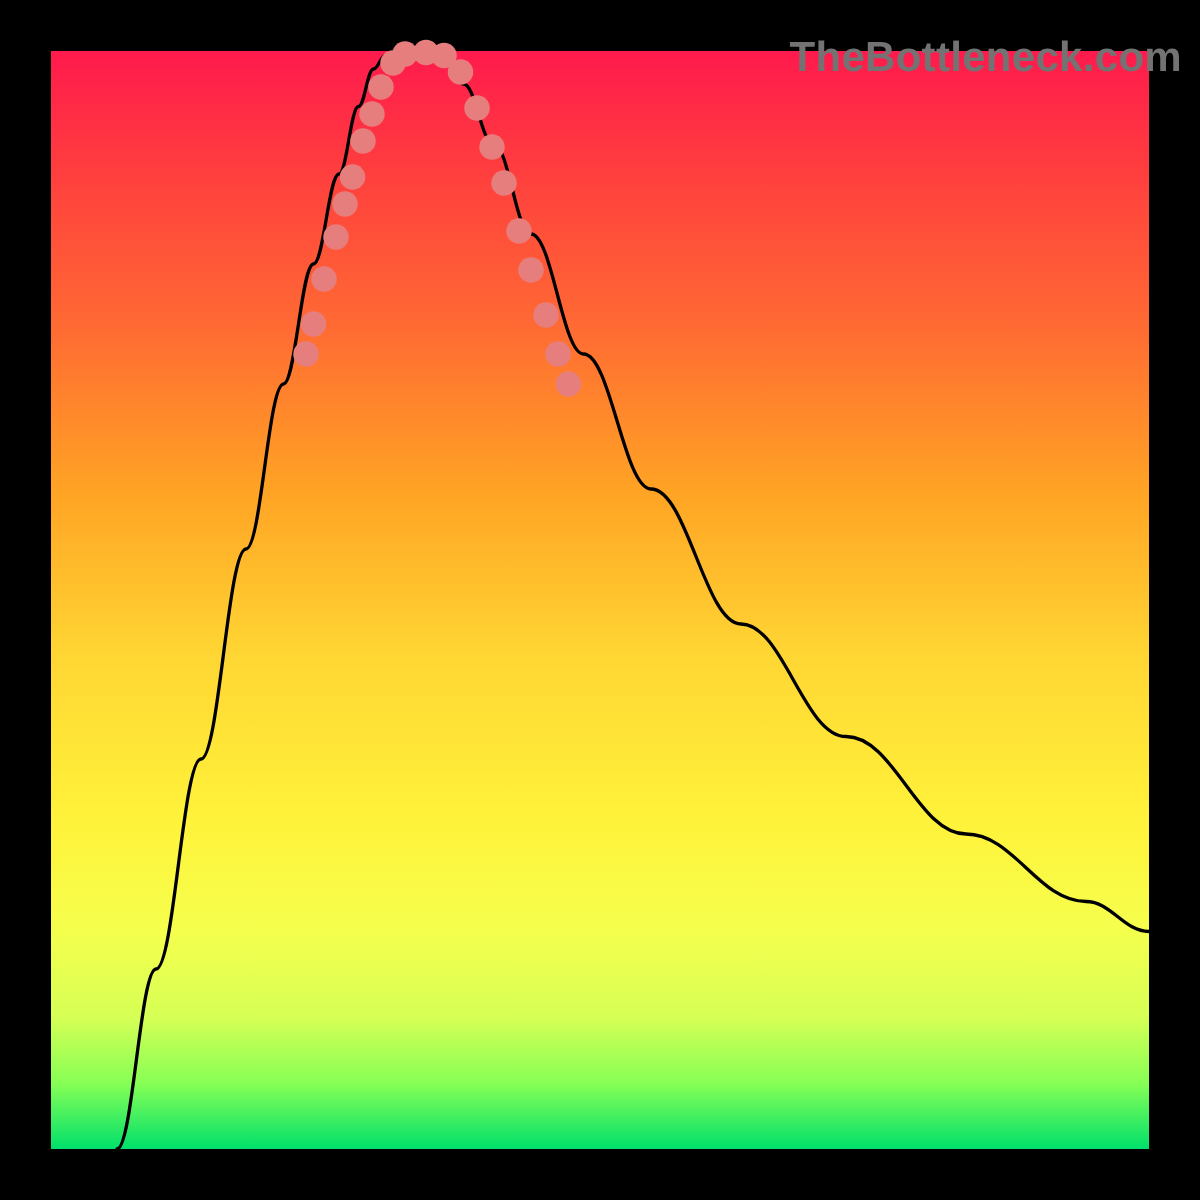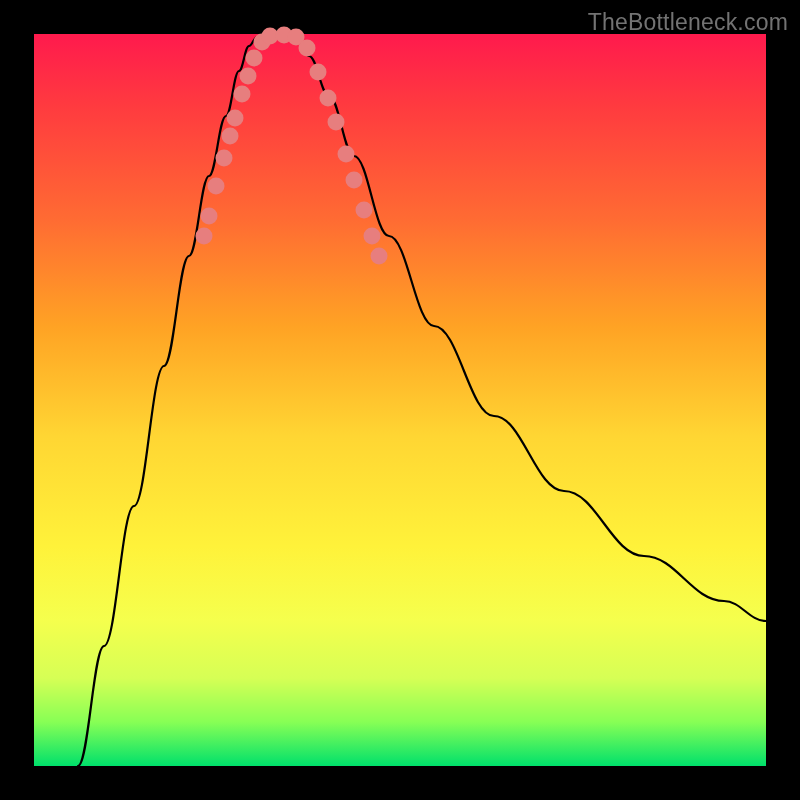--- a/index.html
+++ b/index.html
@@ -24,25 +24,25 @@
       #ffa324 40%,
       #ffd633 55%,
       #fff23a 70%,
       #f5ff4d 80%,
       #d6ff55 88%,
       #87ff55 94%,
       #00e06b 100%);
   }
   .watermark {
     position: absolute;
-    top: 9px;
+    top: 22px;
     right: 12px;
     color: #737373;
-    font-size: 23px;
-    font-weight: 400;
+    font-size: 28px;
+    font-weight: 700;
     letter-spacing: 0.2px;
     user-select: none;
   }
   svg.overlay {
     position: absolute;
     left: 34px;
     top: 34px;
     width: 732px;
     height: 732px;
     overflow: visible;

